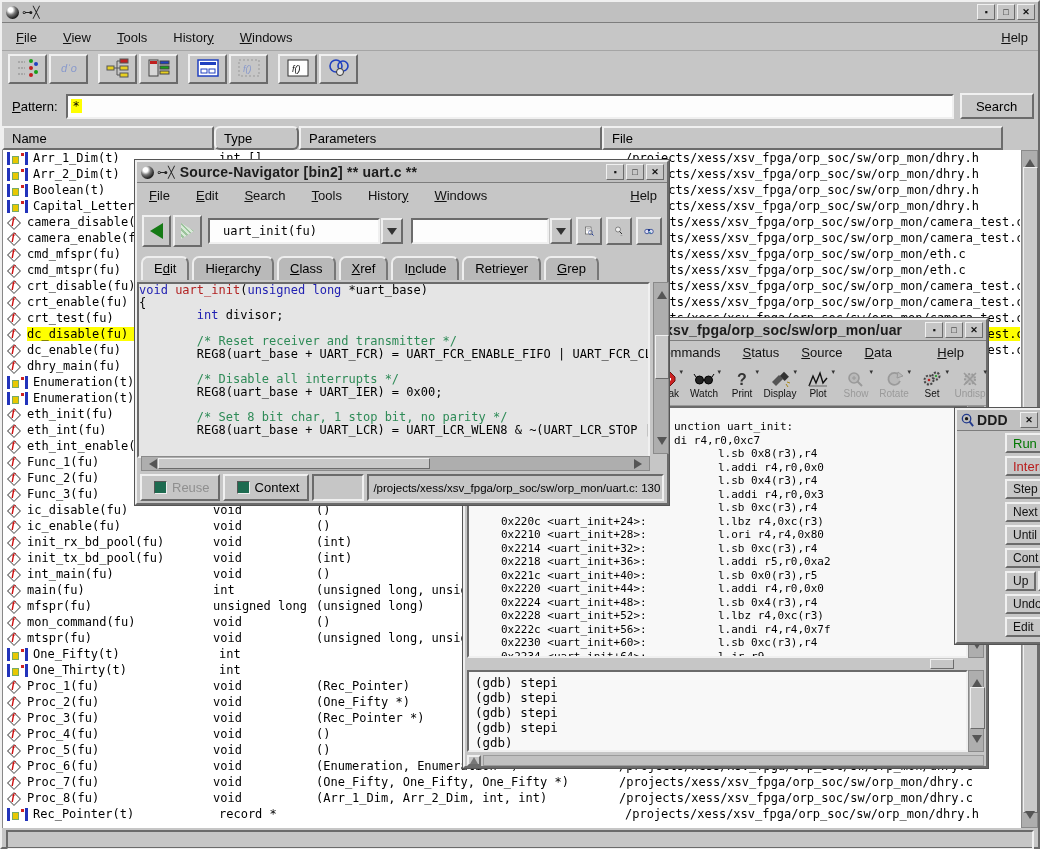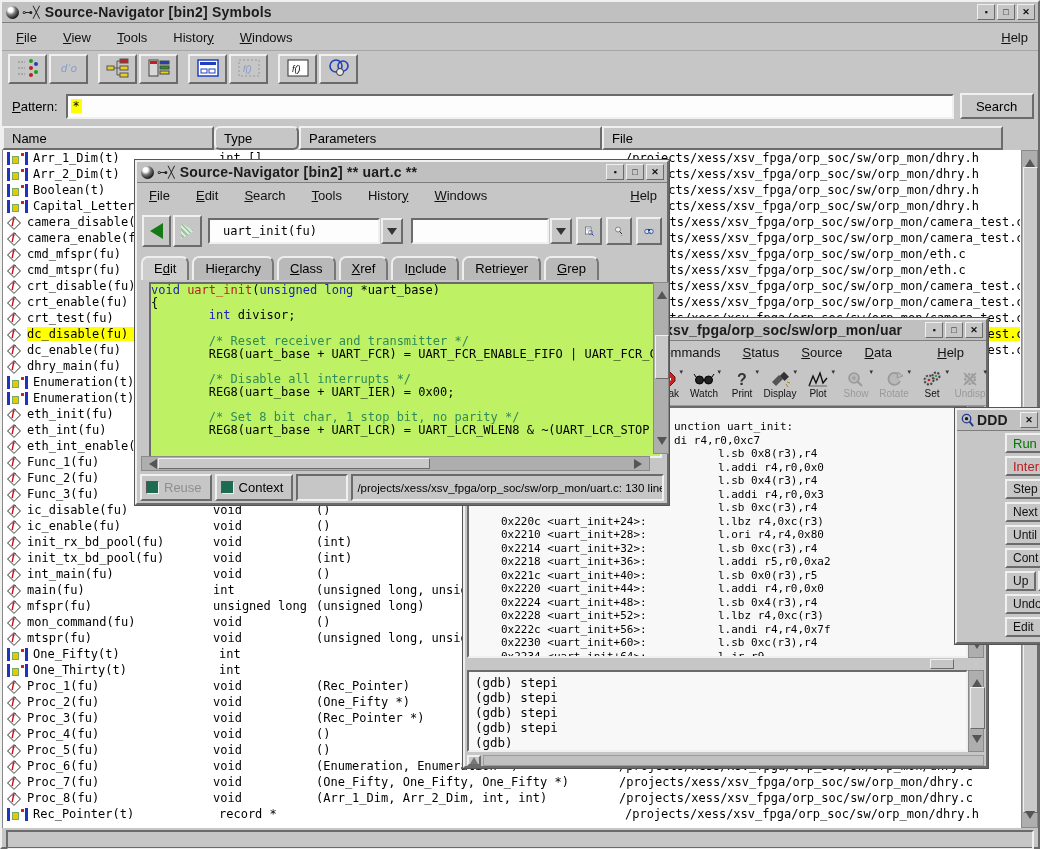--- a/index.html
+++ b/index.html
@@ -69,27 +69,27 @@
     background:repeating-linear-gradient(45deg,#d8ead8 0 2px,#9cc49c 2px 4px);}
   .combo{height:26px;display:flex;align-items:center;padding-left:13px;
     font-family:"DejaVu Sans Mono",monospace;font-size:12px;background:#fdfdfd;}
   .drop{width:22px;height:26px;margin-left:1px;}
   .drop::after{content:"";width:0;height:0;border:5px solid transparent;border-top:7px solid #333;margin-top:6px;}
   .edbtn{width:26px;height:28px;margin-left:4px;}
   #ed-tabs{position:absolute;left:4px;right:4px;top:92px;height:26px;display:flex;align-items:flex-end;gap:3px;font-size:13px;}
   .tab{padding:3px 11px 4px 11px;background:#b9b9b9;border:2px solid;border-color:#eee #777 #777 #eee;
     border-bottom:none;border-radius:7px 7px 0 0;}
   .tab.active{background:#cdcdcd;font-weight:normal;}
-  #ed-code{position:absolute;left:12px;top:120px;width:509px;height:172px;background:#bef264;
+  #ed-code{position:absolute;left:0;top:120px;width:509px;height:172px;background:#e5e5e5;
     overflow:hidden;font-family:"DejaVu Sans Mono",monospace;font-size:12px;line-height:12.7px;white-space:pre;}
   .c-kw{color:#2121b2;} .c-cm{color:#2e8b57;} .c-fn{color:#b22222;} .c-p{color:#000;}
   #ed-vscroll{left:516px;top:120px;width:16px;height:172px;}
   #ed-hscroll{left:4px;top:294px;width:509px;height:15px;}
   #ed-bottom{position:absolute;left:3px;right:3px;top:312px;height:27px;display:flex;align-items:center;gap:3px;}
-  .chk{height:23px;display:flex;align-items:center;padding:0 8px 0 4px;font-size:13px;gap:5px;}
+  .chk{height:23px;display:flex;align-items:center;padding:0 8px 0 12px;font-size:13px;gap:5px;}
   .chk .led{width:11px;height:11px;background:#1d6b50;border:1px solid;border-color:#555 #eee #eee #555;}
   .chk.dis{color:#8f8f8f;}
   #ed-status{height:23px;flex:1;display:flex;align-items:center;padding-left:4px;
     font-size:11.5px;white-space:nowrap;overflow:hidden;}
   
   #ddd-title-frag{padding-left:200px;font-weight:bold;font-size:14px;}
   #ddd-menu{top:20px;height:24px;padding-left:189px;font-size:13px;}
   #ddd-menu .menu-item{margin-right:22px;}
   #ddd-toolbar{position:absolute;left:0;right:0;top:44px;height:42px;display:flex;align-items:center;
     padding-left:182px;border-bottom:1px solid #999;box-sizing:border-box;}
@@ -124,21 +124,20 @@
 </style>
 </head>
 <body>
 
 <div id="screen">
 
   <div class="win" id="main-window" style="left:0;top:0;width:1040px;height:849px;z-index:1;">
     <div class="titlebar">
       <span class="sphere"></span>
       <span class="pin">⊶╳</span>
-      <span class="title-text">Source-Navigator [bin2] Symbols</span>
       <span class="tb-btns">
         <span class="tbtn">▪</span>
         <span class="tbtn">□</span>
         <span class="tbtn">✕</span>
       </span>
     </div>
     <div class="menubar" id="mw-menubar" style="top:22px;height:26px;padding-left:14px;border-bottom:1px solid #a5a5a5;">
         <span class="menu-item"><u>F</u>ile</span>
         <span class="menu-item"><u>V</u>iew</span>
         <span class="menu-item"><u>T</u>ools</span>

